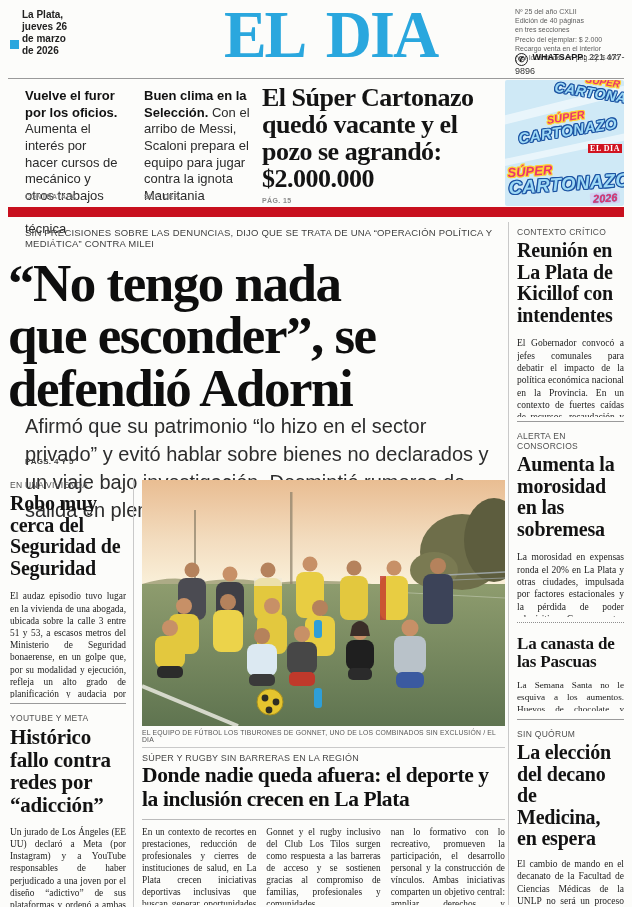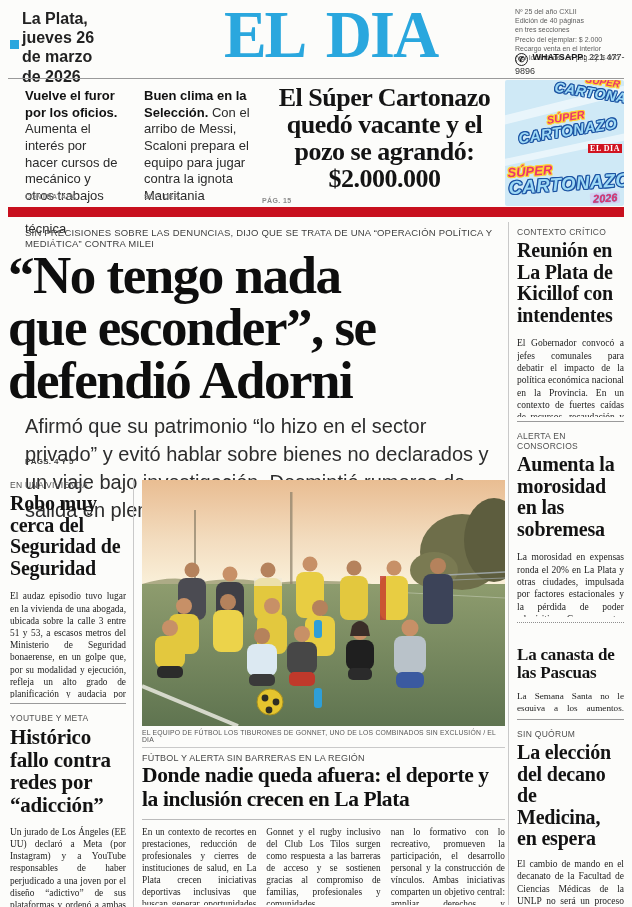--- a/index.html
+++ b/index.html
@@ -1,56 +1,56 @@
 <!DOCTYPE html>
 <html><head>
 <meta charset="utf-8">
 <style>
   html,body{margin:0;padding:0;}
   body{width:632px;height:907px;position:relative;background:#fcfcfa;
        font-family:"Liberation Sans",sans-serif;color:#1a1a1a;overflow:hidden;}
   .abs{position:absolute;}
   
   #brand-square{left:10px;top:40px;width:9px;height:9px;background:#2aa7de;}
-  #date-block{left:22px;top:9px;width:100px;font-size:16px;font-weight:bold;line-height:1.2;color:#222;}
+  #date-block{left:22px;top:9px;width:100px;font-size:10px;font-weight:bold;line-height:1.2;color:#222;}
   #date-block span{display:block;}
   #logo{left:158px;top:-4px;width:345px;text-align:center;font-family:"Liberation Serif",serif;
         font-weight:bold;font-size:64px;color:#2aa7de;letter-spacing:-2px;word-spacing:10px;
         transform:scaleY(1.06);transform-origin:top;}
   #edition-block{left:515px;top:7px;width:112px;font-size:7px;line-height:1.32;color:#5d5d5d;}
   #edition-block span{display:block;}
   #whatsapp{left:515px;top:52px;font-size:9px;font-weight:bold;color:#1a1a1a;}
   #whatsapp .num{font-weight:normal;color:#333;}
   .wa-icon{display:inline-block;width:11px;height:11px;border:1px solid #222;border-radius:50%;
            font-size:8px;line-height:11px;text-align:center;vertical-align:-2px;margin-right:2px;}
   .hrule{border-top:1px solid #9a9a9a;height:0;}
   .vrule{width:1px;background:#c9c9c9;}
   
   .brief{font-size:13px;line-height:1.28;color:#2b2b2b;}
   .brief b{color:#111;}
   .brief-kicker{position:absolute;bottom:0;left:0;font-size:7px;font-weight:bold;color:#8a8a8a;letter-spacing:.4px;}
   #cartonazo-head{font-family:"Liberation Serif",serif;font-weight:bold;font-size:26px;line-height:1.04;
-                  letter-spacing:-0.5px;color:#141414;text-align:center;}
+                  letter-spacing:-0.5px;color:#141414;}
   
   #promo{left:505px;top:80px;width:119px;height:126px;background:#cfe9f6;overflow:hidden;border-radius:2px;}
   #promo .streak{position:absolute;background:rgba(255,255,255,.55);}
   .promo-card{position:absolute;white-space:nowrap;line-height:1;}
   .super-w{display:block;font-style:italic;font-weight:bold;color:#e8356f;
      text-shadow:-1px 0 #ffd234,1px 0 #ffd234,0 -1px #ffd234,0 1px #ffd234,-1px -1px #ffd234,1px 1px #ffd234,-1px 1px #ffd234,1px -1px #ffd234;}
   .carto-w{display:block;font-style:italic;font-weight:bold;color:#9ed9f5;letter-spacing:.5px;
      text-shadow:-1px 0 #1c54a3,1px 0 #1c54a3,0 -1px #1c54a3,0 1px #1c54a3,-1px -1px #1c54a3,1px 1px #1c54a3,-1px 1px #1c54a3,1px -1px #1c54a3;}
   .promo-brand{position:absolute;background:#d11420;color:#fff;font-family:"Liberation Serif",serif;
      font-weight:bold;font-size:8px;padding:0 2px;letter-spacing:.5px;}
   .promo-year{position:absolute;background:#d5d2f2;color:#e8356f;font-style:italic;font-weight:bold;
      font-size:11px;padding:0 3px;border-radius:2px;
      text-shadow:0 0 1px #1c54a3;}
   
   #red-bar{left:8px;top:207px;width:616px;height:10px;background:#c8101e;}
   #main-kicker{left:25px;top:227px;width:480px;font-size:9.5px;color:#3e3e3e;letter-spacing:.2px;}
-  #main-headline{left:8px;top:249px;width:505px;font-family:"Liberation Serif",serif;font-weight:bold;
+  #main-headline{left:8px;top:257px;width:505px;font-family:"Liberation Serif",serif;font-weight:bold;
      font-size:53px;line-height:.99;letter-spacing:-1.5px;color:#0e0e0e;}
   #main-headline span{display:block;}
   #main-deck{left:25px;top:412px;width:478px;font-size:20px;line-height:1.4;color:#2d2d2d;}
   #main-pages{left:25px;top:457px;font-size:8px;font-weight:bold;color:#3c3c3c;letter-spacing:.3px;}
   
   .kicker{font-size:8.5px;color:#4f4f4f;letter-spacing:.3px;}
   .sechead{font-family:"Liberation Serif",serif;font-weight:bold;color:#131313;letter-spacing:-0.2px;line-height:1.08;}
   .secbody{font-family:"Liberation Serif",serif;color:#222;text-align:justify;line-height:1.3;}
   .rsec{left:517px;width:107px;overflow:hidden;}
   .rsec .sechead{font-size:20px;margin-top:3px;}
@@ -150,21 +150,21 @@
 </div>
 <div class="abs hrule" style="left:517px;top:421px;width:107px;"></div>
 <div class="abs rsec" style="top:431px;height:186px;">
   <div class="kicker">ALERTA EN CONSORCIOS</div>
   <div class="sechead">Aumenta la morosidad en las sobremesa</div>
   <div class="secbody"><span>La morosidad en expensas ronda el 20% en La Plata y otras ciudades, impulsada por factores estacionales y la pérdida de poder adquisitivo. Con aumentos que superan a la inflación, cada vez más consorcios dependen de quienes pagan al día.</span>
     </div>
 </div>
 <div class="abs dotted" style="left:517px;top:622px;width:107px;"></div>
 <div class="abs rsec" style="top:631px;height:80px;">
-  <div class="sechead" style="font-size:17px;margin-top:15px;">La canasta de las Pascuas</div>
+  <div class="sechead" style="font-size:17px;margin-top:4px;">La canasta de las Pascuas</div>
   <div class="secbody" style="margin-top:8px;font-size:9.2px;"><span>La Semana Santa no le esquiva a los aumentos. Huevos de chocolate y roscas para la sobremesa, con precios más caros.</span>
     </div>
 </div>
 <div class="abs hrule" style="left:517px;top:719px;width:107px;"></div>
 <div class="abs rsec" style="top:729px;height:177px;">
   <div class="kicker">SIN QUÓRUM</div>
   <div class="sechead">La elección del decano de Medicina, en espera</div>
   <div class="secbody" style="margin-top:8px;"><span>El cambio de mando en el decanato de la Facultad de Ciencias Médicas de la UNLP no será un proceso sencillo. Ayer no hubo quórum, forzado por el oficialismo para la elección, y se pasó a un cuarto intermedio hasta mañana viernes.</span>
     </div>
 </div>
@@ -288,21 +288,21 @@
 
   <circle cx="128" cy="222" r="13" fill="#e5c52e" stroke="#a8901f" stroke-width="1"></circle>
   <circle cx="123" cy="218" r="3.4" fill="#2e2e24"></circle>
     <circle cx="134" cy="222" r="3.4" fill="#2e2e24"></circle>
     <circle cx="127" cy="230" r="3.4" fill="#2e2e24"></circle>
   <rect x="172" y="208" width="8" height="20" rx="3" fill="#2e9fd8"></rect>
 </svg>
 
 <div class="abs" id="photo-caption">EL EQUIPO DE FÚTBOL LOS TIBURONES DE GONNET, UNO DE LOS COMBINADOS SIN EXCLUSIÓN / EL DIA</div>
 <div class="abs hrule" style="left:142px;top:747px;width:363px;border-color:#c9c9c9;"></div>
-<div class="abs" id="center-kicker">FÚTBOL Y ALERTA SIN BARRERAS EN LA REGIÓN</div>
+<div class="abs" id="center-kicker">SÚPER Y RUGBY SIN BARRERAS EN LA REGIÓN</div>
 <div class="abs" id="center-headline">Donde nadie queda afuera: el deporte y la inclusión crecen en La Plata</div>
 <div class="abs hrule" style="left:142px;top:819px;width:363px;border-color:#bbb;"></div>
 <div class="abs" id="center-cols">
   <div class="col">
       <p>En un contexto de recortes en prestaciones, reducción de profesionales y cierres de instituciones de salud, en La Plata crecen iniciativas deportivas inclusivas que buscan generar oportunidades para personas con discapacidad. Experiencias como el equipo de fútbol Los Tiburones de</p>
     </div>
   <div class="col">
     <p>Gonnet y el rugby inclusivo del Club Los Tilos surgen como respuesta a las barreras de acceso y se sostienen gracias al compromiso de familias, profesionales y comunidades.</p>
 
   </div>

